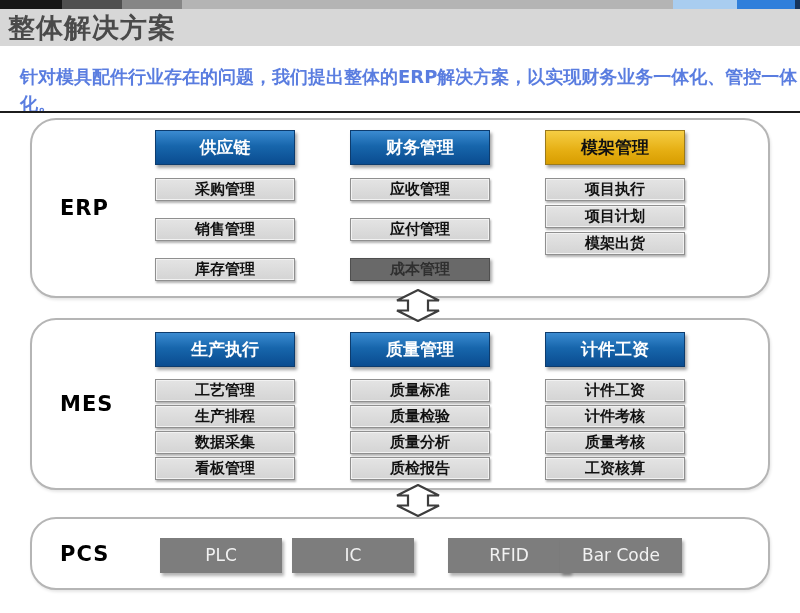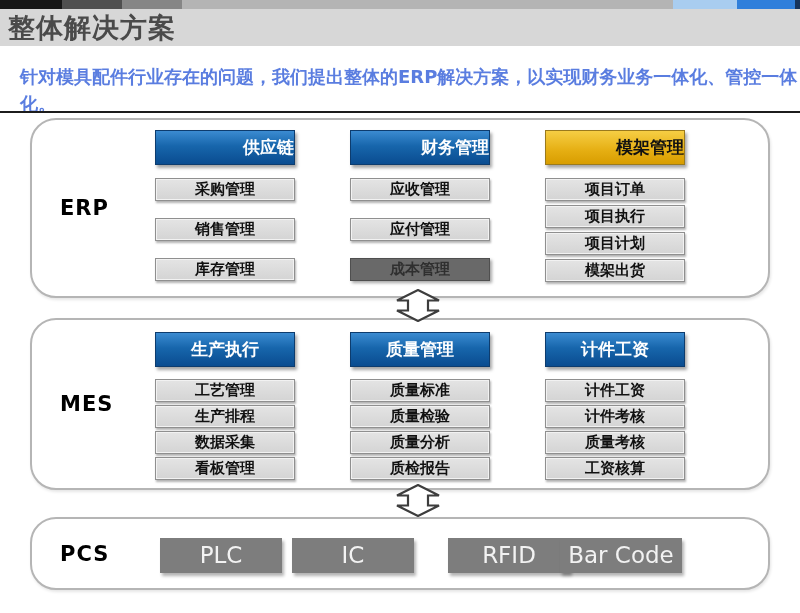--- a/index.html
+++ b/index.html
@@ -33,33 +33,33 @@
 
   .col{position:absolute;width:140px;}
   .col.c1{left:123px}.col.c2{left:318px}.col.c3{left:513px}
   .erp .col{top:10px}
   .mes .col{top:12px}
 
   .hdr{height:33px;line-height:33px;text-align:center;font-size:17px;font-weight:bold;color:#fff;
        background:linear-gradient(180deg,#3b8bd1 0%,#1766ac 45%,#0a4c90 100%);
        border:1px solid #0d3c6e;box-shadow:2px 3px 3px rgba(0,0,0,0.35);}
   .hdr.gold{background:linear-gradient(180deg,#f6ce44 0%,#e5ae12 60%,#d89d00 100%);color:#111;border-color:#9a7a1d;}
-  .erp .hdr{margin-bottom:13px;text-align:right;}
+  .erp .hdr{margin-bottom:13px;}
   .mes .hdr{margin-bottom:12px;}
 
   .sub{height:21px;line-height:21px;text-align:center;font-size:15px;font-weight:bold;color:#111;
        background:linear-gradient(180deg,#e4e4e4,#d4d4d4);
        border:1px solid #8f8f8f;box-shadow:1px 2px 2px rgba(0,0,0,0.30), inset 0 0 0 1px #f2f2f2;}
   .erp .cA .sub{margin-bottom:17px;}
   .erp .cB .sub{margin-bottom:4px;}
   .mes .sub{margin-bottom:3px;}
   .sub.dark{background:#696969;color:#2f2f2f;border-color:#4f4f4f;box-shadow:2px 2px 3px rgba(0,0,0,0.35);}
 
   .pcs-box{position:absolute;top:19px;width:122px;height:35px;line-height:35px;text-align:center;
-           font-size:23px;color:#f2f2f2;background:#7d7d7d;box-shadow:2px 3px 3px rgba(0,0,0,0.30);}
+           font-size:17px;color:#f2f2f2;background:#7d7d7d;box-shadow:2px 3px 3px rgba(0,0,0,0.30);}
   .pcs-box.p1{left:128px}.pcs-box.p2{left:260px}.pcs-box.p3{left:416px}.pcs-box.p4{left:528px}
 
   .updown{position:absolute;left:394px;width:48px;height:33px;z-index:5;}
   .updown.a1{top:289px;}
   .updown.a2{top:484px;}
 </style>
 </head>
 <body>
 
 <div class="slide">
@@ -91,21 +91,20 @@
       <div class="sub">库存管理</div>
     </div>
     <div class="col c2 cA">
       <div class="hdr">财务管理</div>
       <div class="sub">应收管理</div>
       <div class="sub">应付管理</div>
       <div class="sub dark">成本管理</div>
     </div>
     <div class="col c3 cB">
       <div class="hdr gold">模架管理</div>
-      <div class="sub">项目订单</div>
       <div class="sub">项目执行</div>
       <div class="sub">项目计划</div>
       <div class="sub">模架出货</div>
     </div>
   </section>
 
   <section class="layer mes">
     <div class="layer-label">MES</div>
     <div class="col c1">
       <div class="hdr">生产执行</div>

